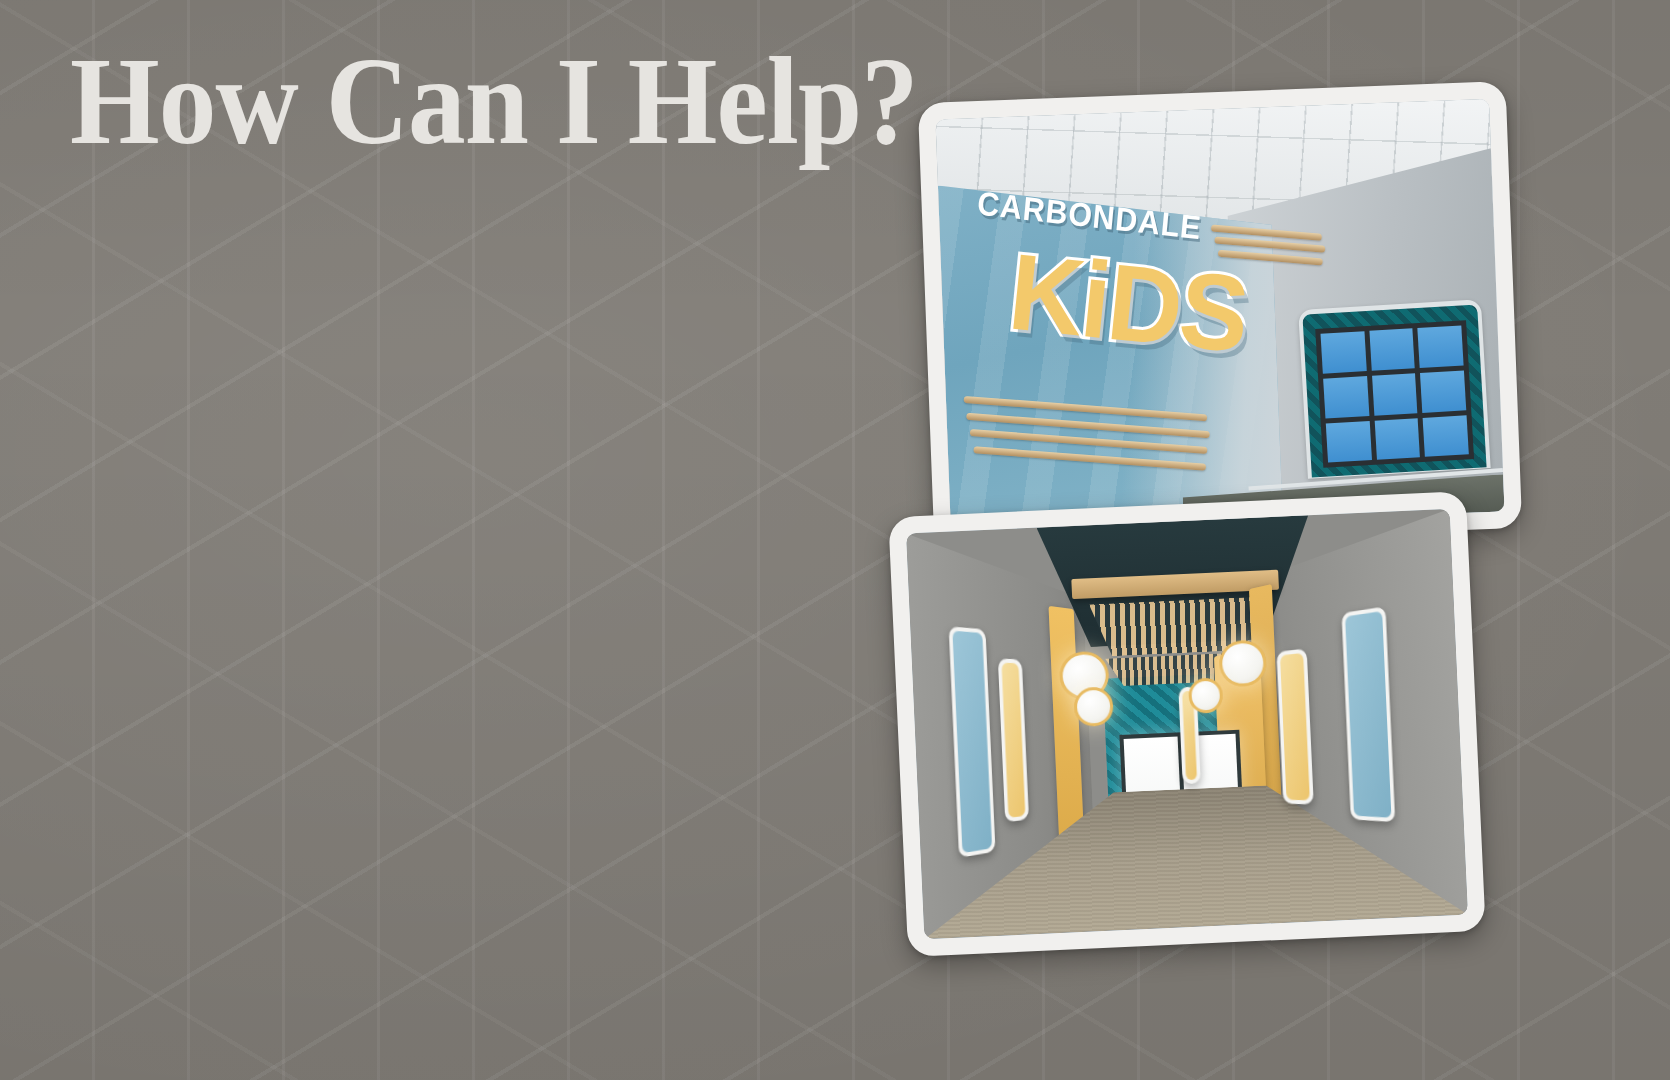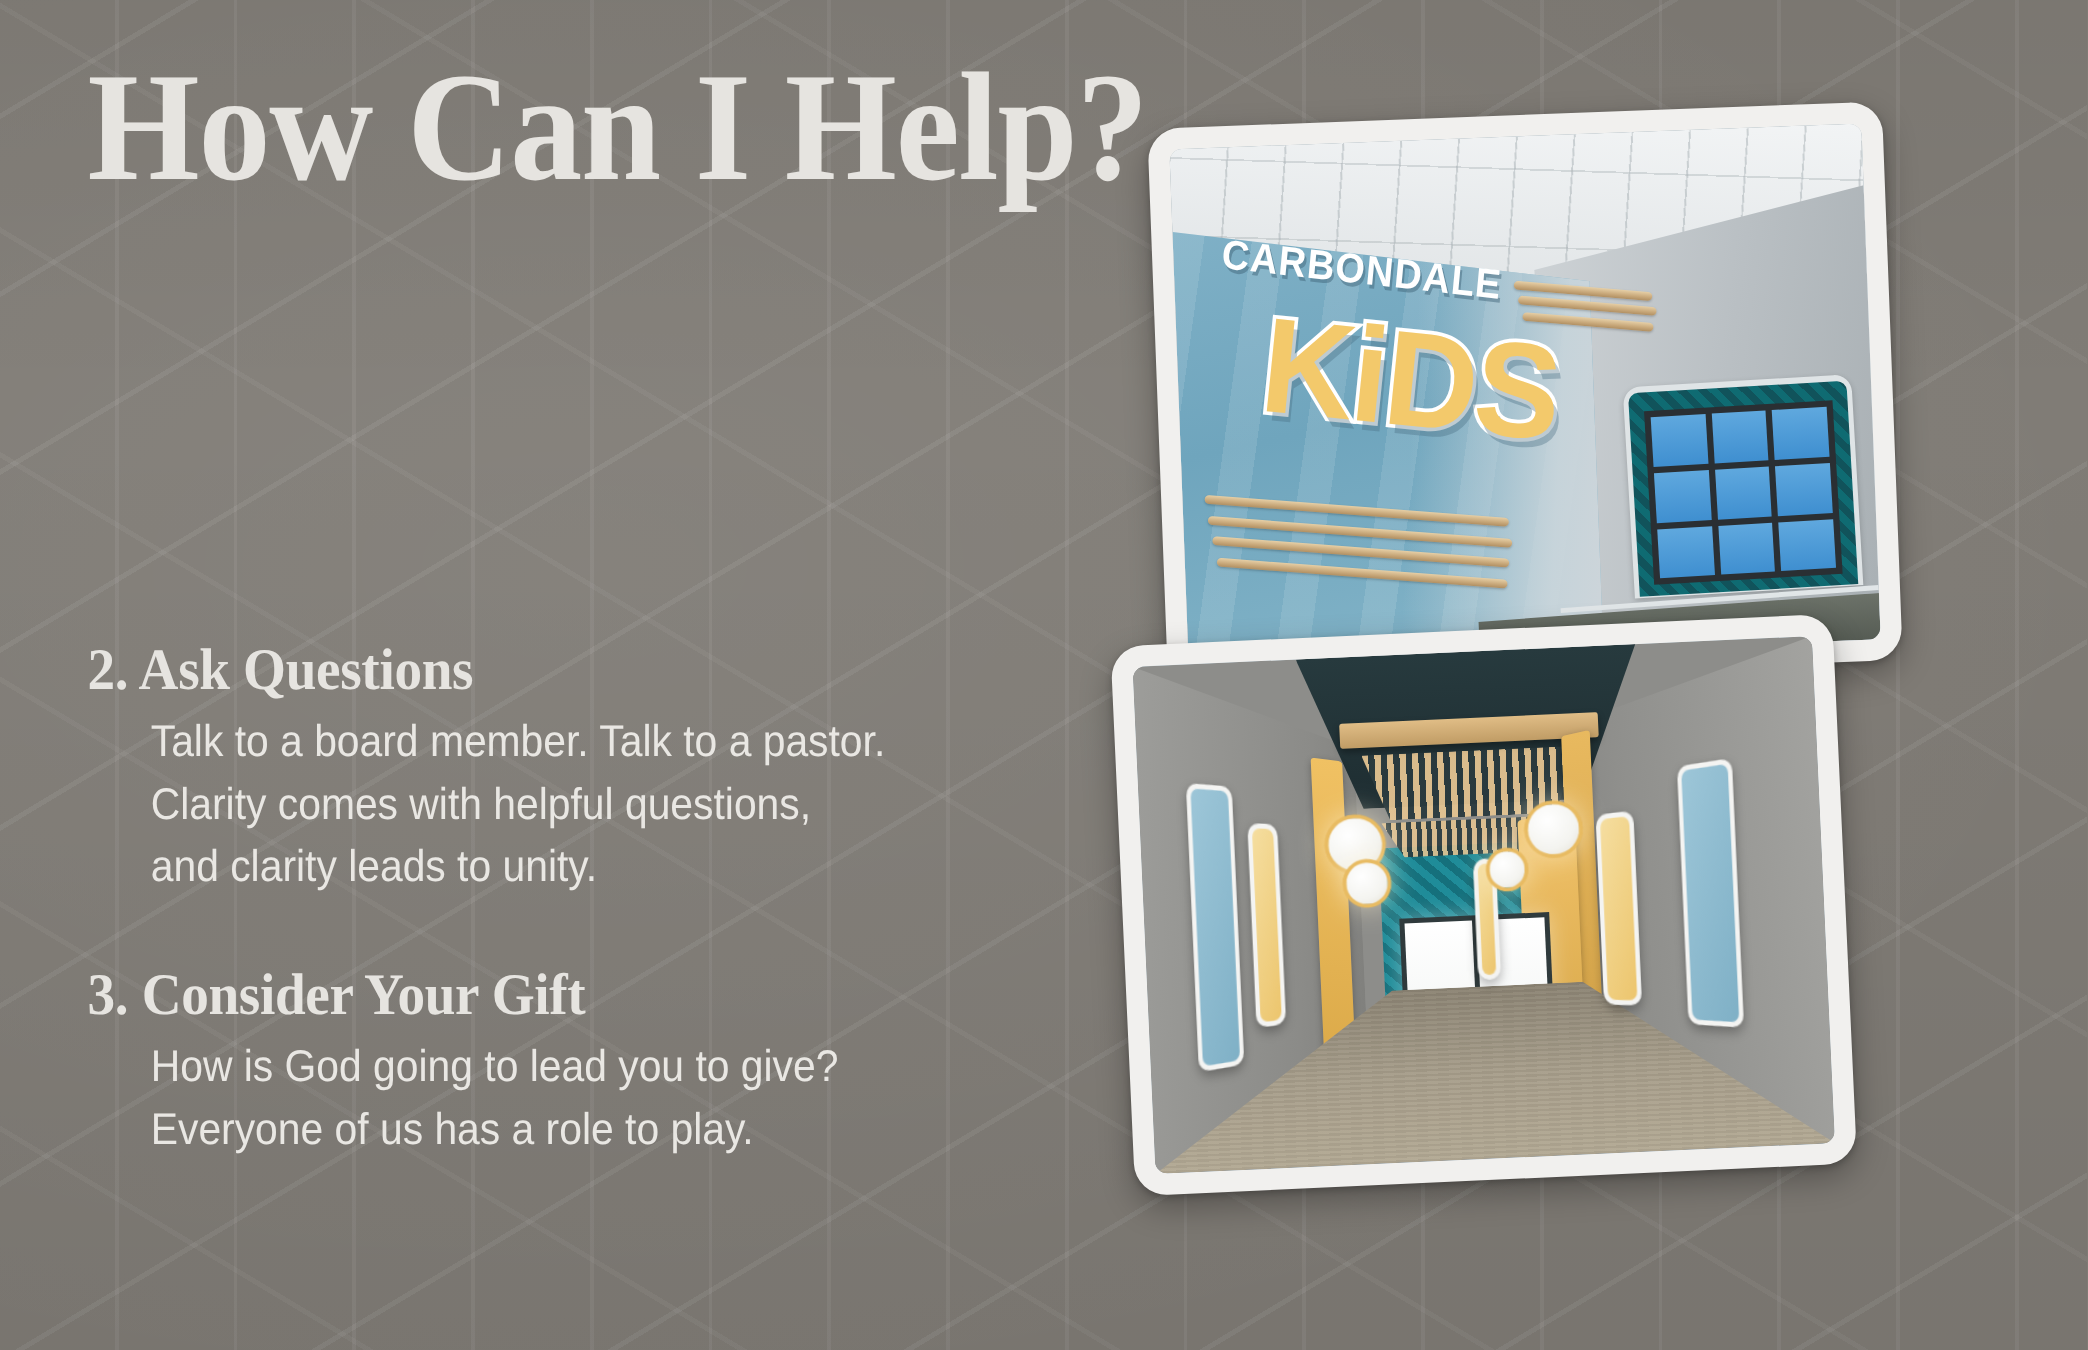--- a/index.html
+++ b/index.html
@@ -314,36 +314,21 @@
   <div class="bg-layer bg-vert"></div>
   <div class="bg-layer bg-diagA"></div>
   <div class="bg-layer bg-diagB"></div>
   <div class="bg-layer bg-vignette"></div>
 
   <div class="text-col">
 
     <div class="headline">How Can I Help?</div>
 
 
-    <div class="section sec-2">
-      <div class="sec-head">2. Ask Questions</div>
-      <ul class="sec-body">
-        <li>Talk to a board member. Talk to a pastor.</li>
-        <li>Clarity comes with helpful questions,</li>
-        <li>and clarity leads to unity.</li>
-      </ul>
-    </div>
-
-    <div class="section sec-3">
-      <div class="sec-head">3. Consider Your Gift</div>
-      <ul class="sec-body">
-        <li>How is God going to lead you to give?</li>
-        <li>Everyone of us has a role to play.</li>
-      </ul>
-    </div>
+
 
   </div>
 
   <div class="photo" id="photo-kids">
     <div class="photo-inner">
       <div class="k-root">
         <div class="k-ceil">
           <div class="k-ceil-grid"></div>
         </div>
         <div class="k-backwall"></div>

